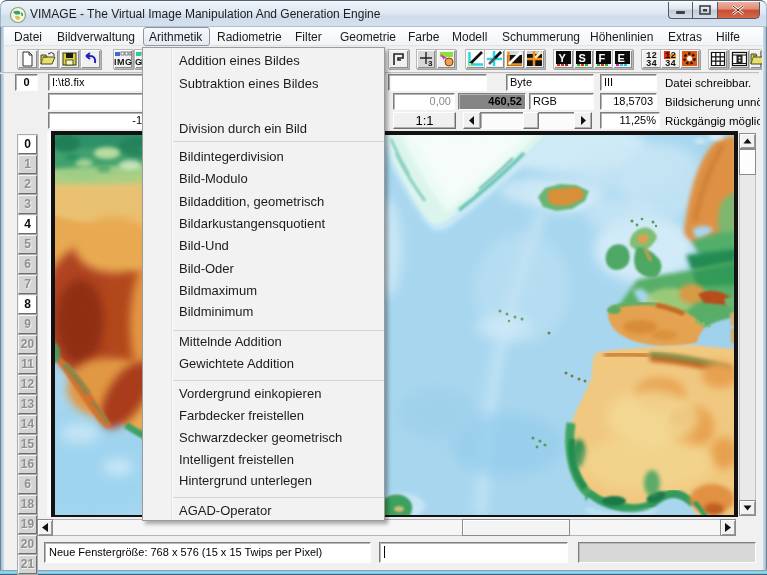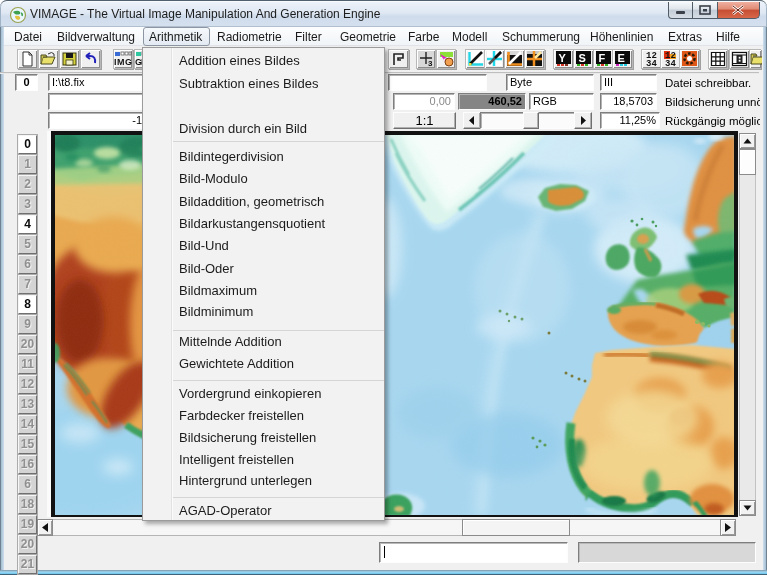--- a/index.html
+++ b/index.html
@@ -548,20 +548,21 @@
       <svg width="14" height="15">
         <path d="M4 7.5 L10 3 L10 12 Z" fill="#111"></path>
       </svg>
     </div>
   <div class="sbtn" style="left:720px;top:519px;width:16px;height:17px">
       <svg width="14" height="15">
         <path d="M10 7.5 L4 3 L4 12 Z" fill="#111"></path>
       </svg>
     </div>
 
+  <div class="stat" style="left:44px;width:327px">Neue Fenstergröße: 768 x 576 (15 x 15 Twips per Pixel)</div>
   <div class="stat" style="left:379px;width:189px"><span style="border-left:1px solid #000">&nbsp;</span></div>
   <div class="stat" style="left:578px;width:178px;background:#d8d8d8"></div>
 
   <div id="dmenu">
     <div class="gut"></div>
       <div class="gut2"></div>
   <div class="dmi" style="top:28px">Subtraktion eines Bildes</div>
       <div class="dmi" style="top:5.299999999999997px">Addition eines Bildes</div>
       <div class="dmi" style="top:72.7px">Division durch ein Bild</div>
       <div class="dmi" style="top:100.80000000000001px">Bildintegerdivision</div>
@@ -569,21 +570,21 @@
       <div class="dmi" style="top:145.7px">Bildaddition, geometrisch</div>
       <div class="dmi" style="top:168px">Bildarkustangensquotient</div>
       <div class="dmi" style="top:190.2px">Bild-Und</div>
       <div class="dmi" style="top:212.5px">Bild-Oder</div>
       <div class="dmi" style="top:234.7px">Bildmaximum</div>
       <div class="dmi" style="top:256.3px">Bildminimum</div>
       <div class="dmi" style="top:285.5px">Mittelnde Addition</div>
       <div class="dmi" style="top:308px">Gewichtete Addition</div>
       <div class="dmi" style="top:338px">Vordergrund einkopieren</div>
       <div class="dmi" style="top:359.6px">Farbdecker freistellen</div>
-      <div class="dmi" style="top:382px">Bildsicherung freistellen</div>
+      <div class="dmi" style="top:382px">Schwarzdecker geometrisch</div>
       <div class="dmi" style="top:404.3px">Intelligent freistellen</div>
       <div class="dmi" style="top:425px">Hintergrund unterlegen</div>
       <div class="dmi" style="top:455px">AGAD-Operator</div>
       <div class="dsep" style="top:92.80000000000001px"></div>
       <div class="dsep" style="top:282px"></div>
       <div class="dsep" style="top:331.6px"></div>
       <div class="dsep" style="top:448.5px"></div>
     </div>
 </div>
 

